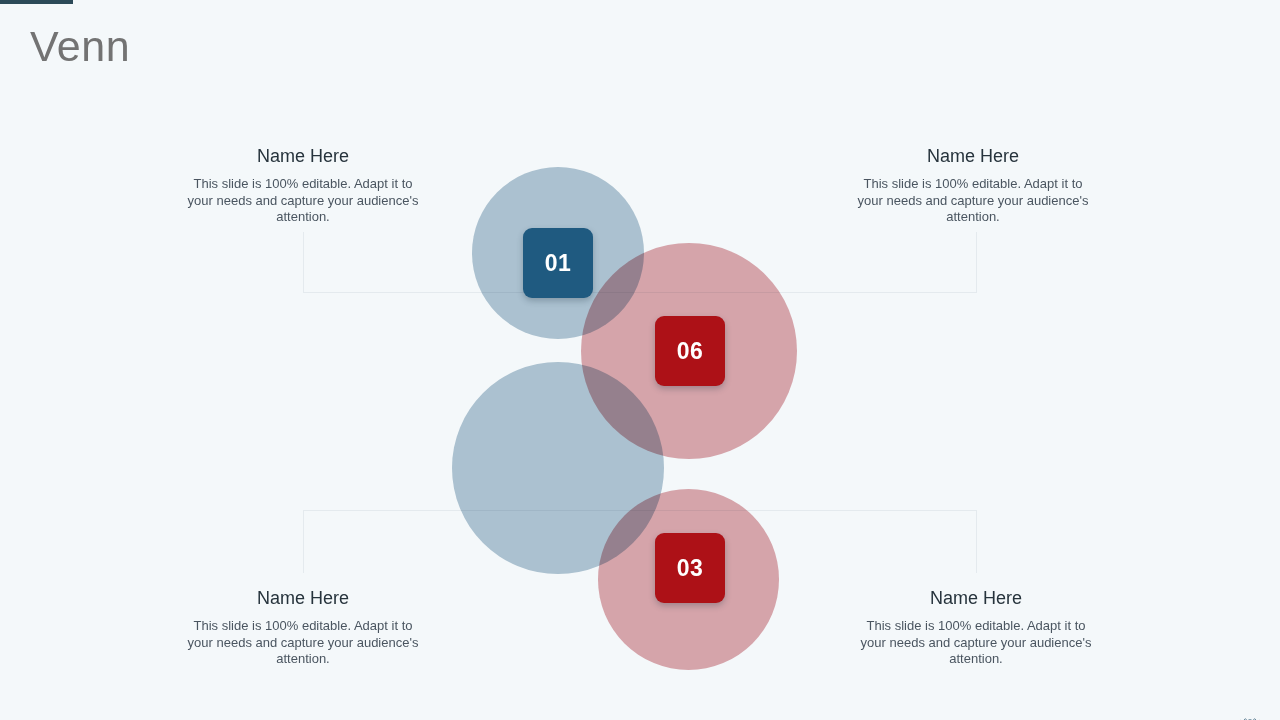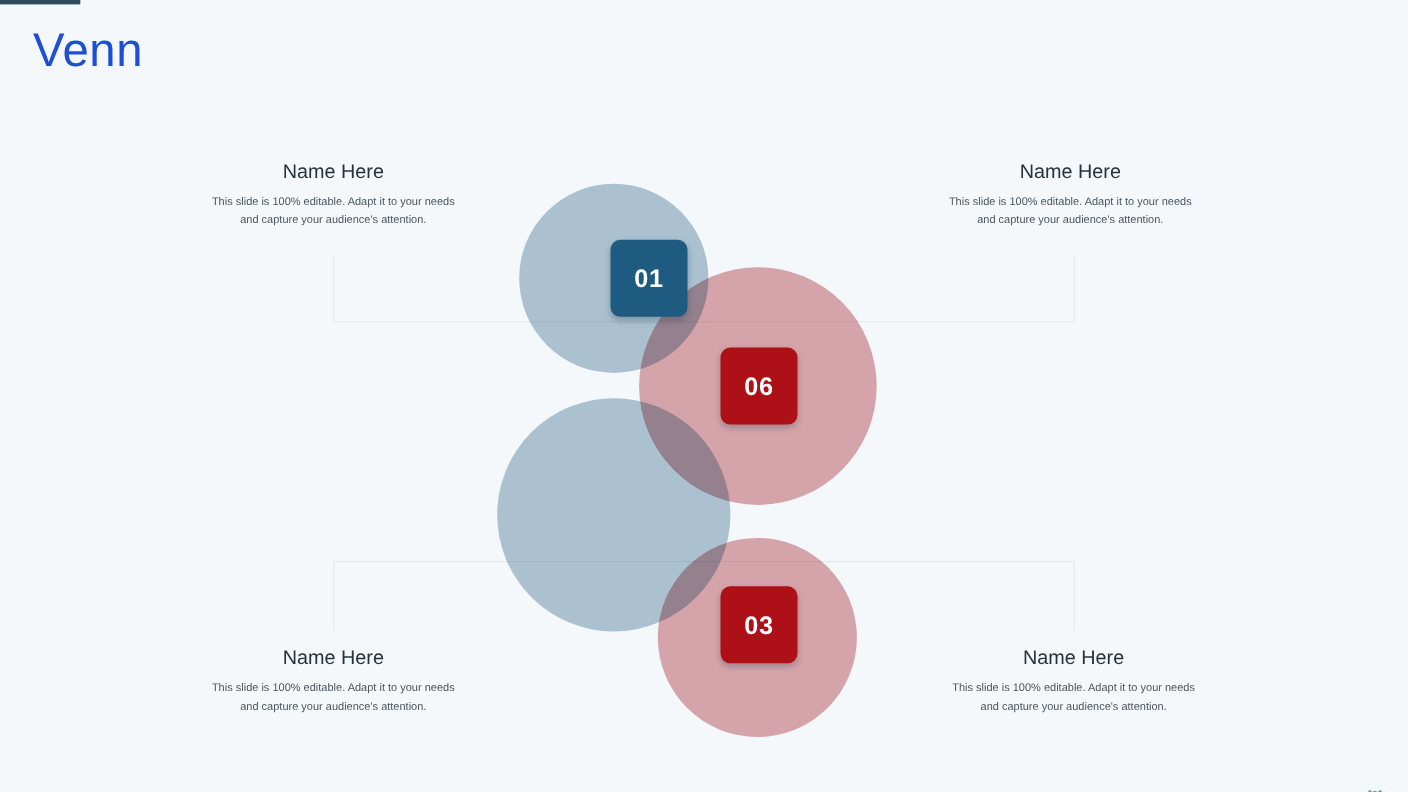--- a/index.html
+++ b/index.html
@@ -35,21 +35,21 @@
     background: #2c4a58;
   }
 
   .page-title {
     position: absolute;
     left: 30px;
     top: 20px;
     font-size: 43px;
     font-weight: 300;
     letter-spacing: 0.5px;
-    color: #1d4ed8;
+    color: #737373;
     line-height: 52px;
     white-space: nowrap;
   }
 
   
   .bracket {
     position: absolute;
     border: 1px solid #e4eaee;
     box-sizing: border-box;
   }
@@ -93,21 +93,21 @@
     text-align: center;
   }
   .tb-title {
     font-size: 18px;
     font-weight: normal;
     color: #26333c;
     line-height: 24px;
     margin-bottom: 8px;
   }
   .tb-body {
-    font-size: 10px;
+    font-size: 13px;
     font-weight: normal;
     color: #4a5560;
     line-height: 16.5px;
   }
 
   .tb-1 { left: 183px; top: 144px; }
   .tb-2 { left: 853px; top: 144px; }
   .tb-3 { left: 183px; top: 586px; }
   .tb-4 { left: 856px; top: 586px; }
 
@@ -144,21 +144,21 @@
     justify-content: center;
     color: #ffffff;
     font-size: 23px;
     font-weight: bold;
     letter-spacing: 0.5px;
     box-shadow: 0 3px 6px rgba(30, 50, 65, 0.28);
   }
   .badge-blue { background: #1f5a80; }
   .badge-red  { background: #ad1117; }
 
-  .badge-1 { left: 523px; top: 218px; margin-left: 32px; }
+  .badge-1 { left: 523px; top: 228px; }
   .badge-2 { left: 655px; top: 316px; }
   .badge-3 { left: 523px; top: 433px; }
   .badge-4 { left: 655px; top: 533px; }
 
   
   .slide-number {
     position: absolute;
     left: 1232px;
     top: 716px;
     width: 36px;

